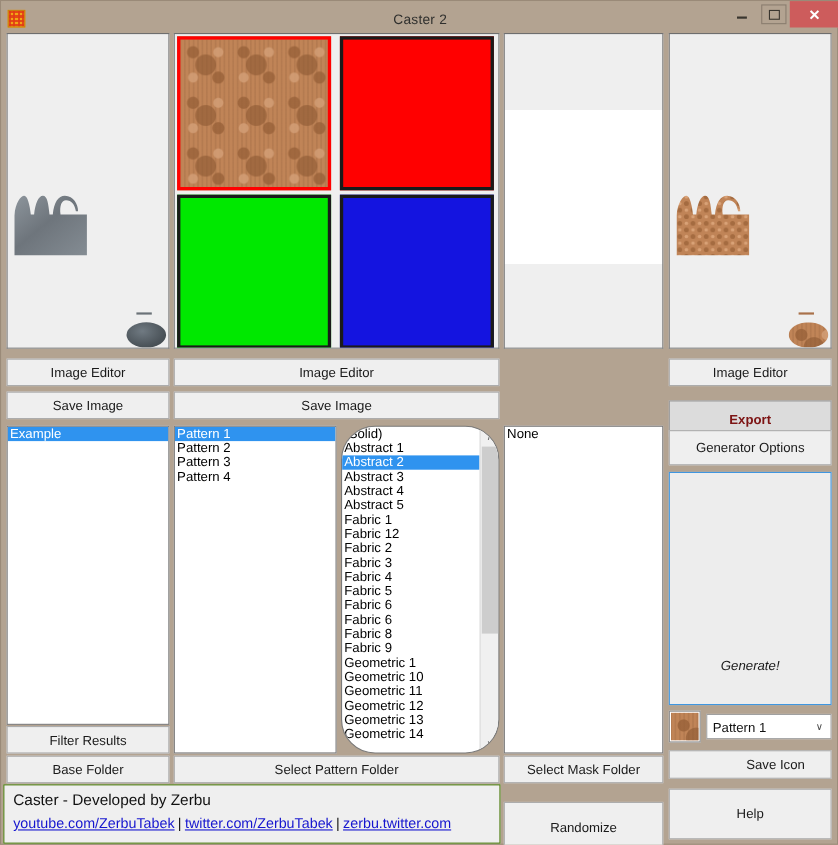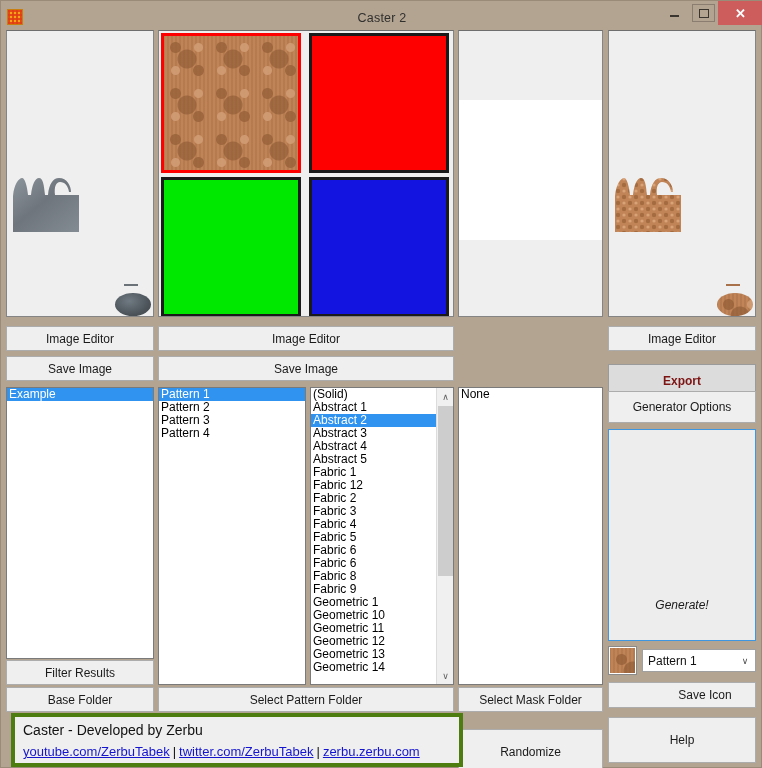--- a/index.html
+++ b/index.html
@@ -112,21 +112,21 @@
     padding-left: 5px; color: #111;
   }
   .combo .chev {
     position: absolute; right: 0; top: 0; bottom: 0; width: 20px;
     display: flex; align-items: center; justify-content: center;
     font-size: 9px; color: #4a4a4a;
   }
   .thumb-sq { position: absolute; border: 1px solid #8a8a8a; background:#fff; padding:1px; }
 
   
-  .footer { position: absolute; left: 10px; top: 712px; width: 452px; height: 54px; background:#efefef; border:4px solid #4d7c0f; }
+  .footer { position: absolute; left: 2px; top: 712px; width: 452px; height: 54px; background:#efefef; border:1px solid #4d7c0f; }
   .footer .line1 { font-size: 14px; color: #111; padding: 5px 0 0 8px; }
   .footer .links { font-size: 13px; padding: 6px 0 0 8px; color: #111; }
   .footer .links a { color: #1515cf; text-decoration: underline; }
   .footer .links .sep { color: #111; padding: 0 3px; }
 </style>
 </head>
 <body>
 
 <div class="window">
 
@@ -211,21 +211,21 @@
 
   <div class="listbox" style="left:157px; top:386px; width:148px; height:298px;">
     <div class="rows">
       <div class="row sel">Pattern 1</div>
       <div class="row">Pattern 2</div>
       <div class="row">Pattern 3</div>
       <div class="row">Pattern 4</div>
     </div>
   </div>
 
-  <div class="listbox hasscroll" style="left:309px; top:386px; width:144px; height:298px;">
+  <div class="listbox hasscroll" style="left:309px; top:386px; width:144px; height:298px;border-radius:31px;">
     <div class="rows">
       <div class="row">(Solid)</div>
       <div class="row">Abstract 1</div>
       <div class="row sel">Abstract 2</div>
       <div class="row">Abstract 3</div>
       <div class="row">Abstract 4</div>
       <div class="row">Abstract 5</div>
       <div class="row">Fabric 1</div>
       <div class="row">Fabric 12</div>
       <div class="row">Fabric 2</div>
@@ -277,17 +277,17 @@
 
   <div class="btn" style="left:5px; top:686px; width:148px; height:25px;">Base Folder</div>
   <div class="btn" style="left:157px; top:686px; width:296px; height:25px;">Select Pattern Folder</div>
   <div class="btn" style="left:457px; top:686px; width:145px; height:25px;">Select Mask Folder</div>
 
   <div class="btn" style="left:457px; top:728px; width:145px; height:46px;">Randomize</div>
 
   <div class="footer">
     <div class="line1">Caster - Developed by Zerbu</div>
     <div class="links">
-      <a href="#">youtube.com/ZerbuTabek</a><span class="sep">|</span><a href="#">twitter.com/ZerbuTabek</a><span class="sep">|</span><a href="#">zerbu.zerbu.com</a>
+      <a href="#">youtube.com/ZerbuTabek</a><span class="sep">|</span><a href="#">twitter.com/ZerbuTabek</a><span class="sep">|</span><a href="#">zerbu.twitter.com</a>
     </div>
   </div>
 
 </div>
 
 </body></html>

